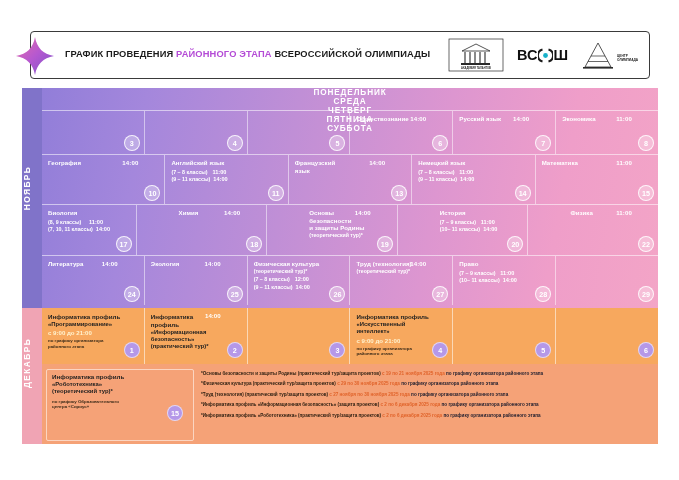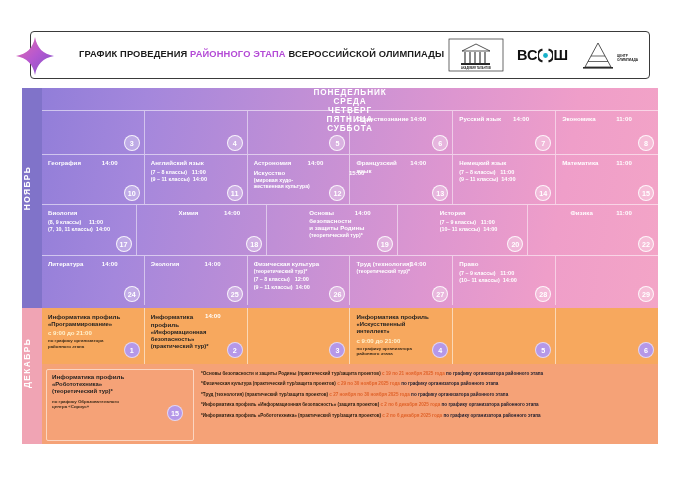--- a/index.html
+++ b/index.html
@@ -14,21 +14,21 @@
   
   .header{
     position:absolute;left:30px;top:31px;width:620px;height:48px;
     border:1.2px solid #3a3a3a;border-radius:4px;background:#fff;
     display:flex;align-items:center;box-sizing:border-box;
   }
   .hdr-diamond{
     position:absolute;left:-16px;top:4px;width:40px;height:40px;
   }
   .hdr-title{
-    margin-left:48px;font-size:9.3px;font-weight:bold;letter-spacing:.15px;
+    margin-left:34px;font-size:9.3px;font-weight:bold;letter-spacing:.15px;
     color:#1b1b1b;line-height:13.2px;text-transform:uppercase;
     max-width:420px;
   }
   .hl{color:#b44bd6;}
   .logos{position:absolute;right:10px;top:6px;display:flex;align-items:center;gap:13px;}
   .logo-acad{width:56px;height:34px;position:relative;}
   .logo-vsosh{display:flex;align-items:flex-end;font-weight:bold;font-size:14.5px;color:#101010;letter-spacing:0px;}
   .logo-center{width:58px;height:30px;position:relative;display:flex;align-items:flex-end;gap:2px;}
   .lc-txt{font-size:3.2px;line-height:4px;font-weight:bold;color:#222;margin-bottom:8px;}
 
@@ -236,30 +236,20 @@
                   <span class="tm">11:00</span>
                 </div>
                 <div class="subrow">
                   <span class="cls">(9 – 11 классы)</span>
                   <span class="tm">14:00</span>
                 </div>
               </div>
               <div class="daynum">11</div>
             </div>
             <div class="cell">
-              <div class="subj">Астрономия</div>
-              <div class="time">14:00</div>
-              <div style="position: relative; margin-top: 2px;">
-                <div class="subj">Искусство</div>
-                <div style="position: absolute; right: -20px; top: 0px; font-size: 6.1px; font-weight: bold; color: rgb(255, 255, 255);">15:00</div>
-              </div>
-              <div class="note">(мировая худо-<br>жественная культура)</div>
-              <div class="daynum">12</div>
-            </div>
-            <div class="cell">
               <div class="subj">Французский<br>язык</div>
               <div class="time">14:00</div>
               <div class="daynum">13</div>
             </div>
             <div class="cell">
               <div class="subj">Немецкий язык</div>
               <div class="subrows">
                 <div class="subrow">
                   <span class="cls">(7 – 8 классы)</span>
                   <span class="tm">11:00</span>

